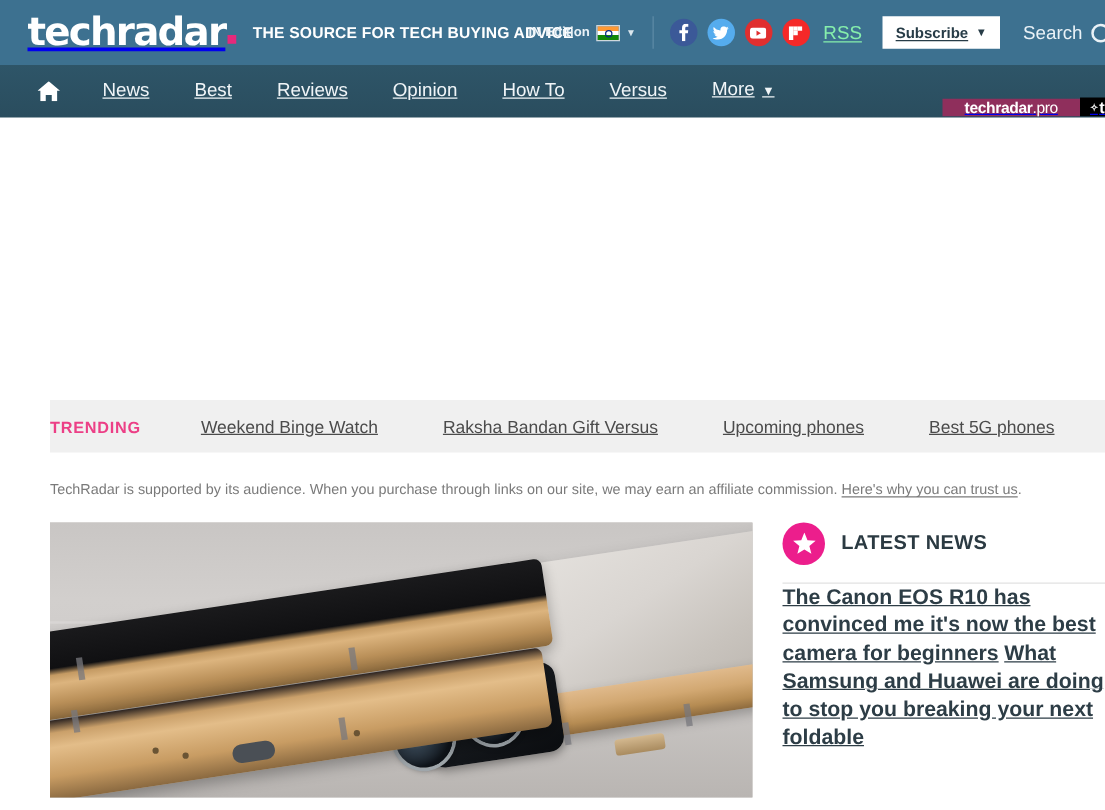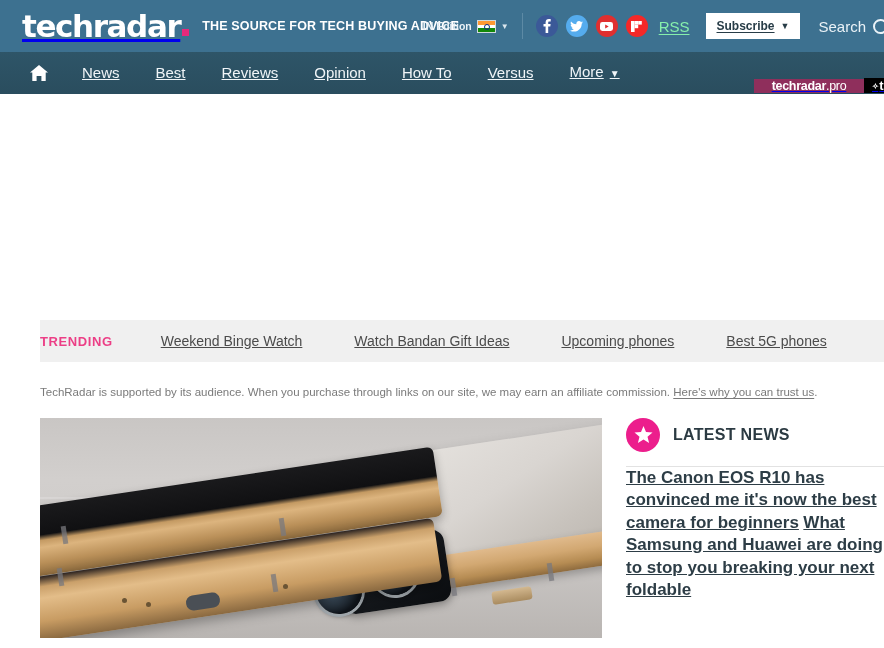--- a/index.html
+++ b/index.html
@@ -444,21 +444,21 @@
     </a>
   </div>
 </div>
 
 <div class="ad-space"></div>
 
 <div class="trending-wrap">
   <div class="trending">
     <span class="trending-label">TRENDING</span>
     <a class="trending-item" href="#">Weekend Binge Watch</a>
-    <a class="trending-item" href="#">Watch Bandan Gift Ideas</a>
+    <a class="trending-item" href="#">Raksha Bandan Gift Versus</a>
     <a class="trending-item" href="#">Upcoming phones</a>
     <a class="trending-item" href="#">Best 5G phones</a>
   </div>
 </div>
 
 <div class="disclosure"><span>TechRadar is supported by its audience. When you purchase through links on our site, we may earn an affiliate commission. </span><a href="#">Here's why you can trust us</a><span>.</span></div>
 
 <div class="content">
 
   <a class="hero" href="#">

